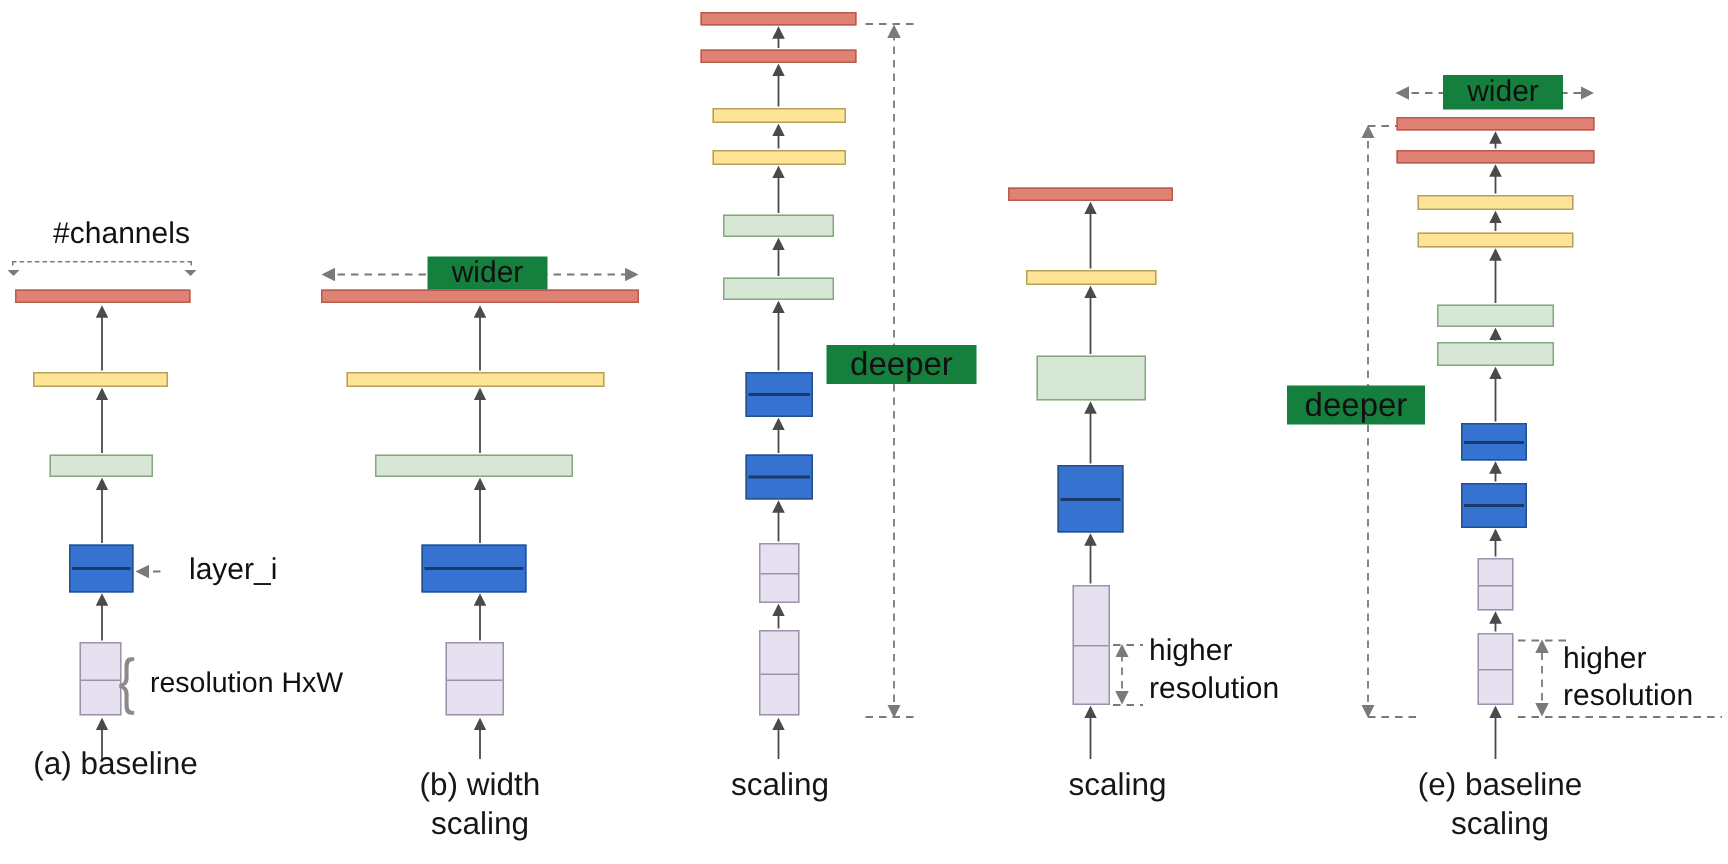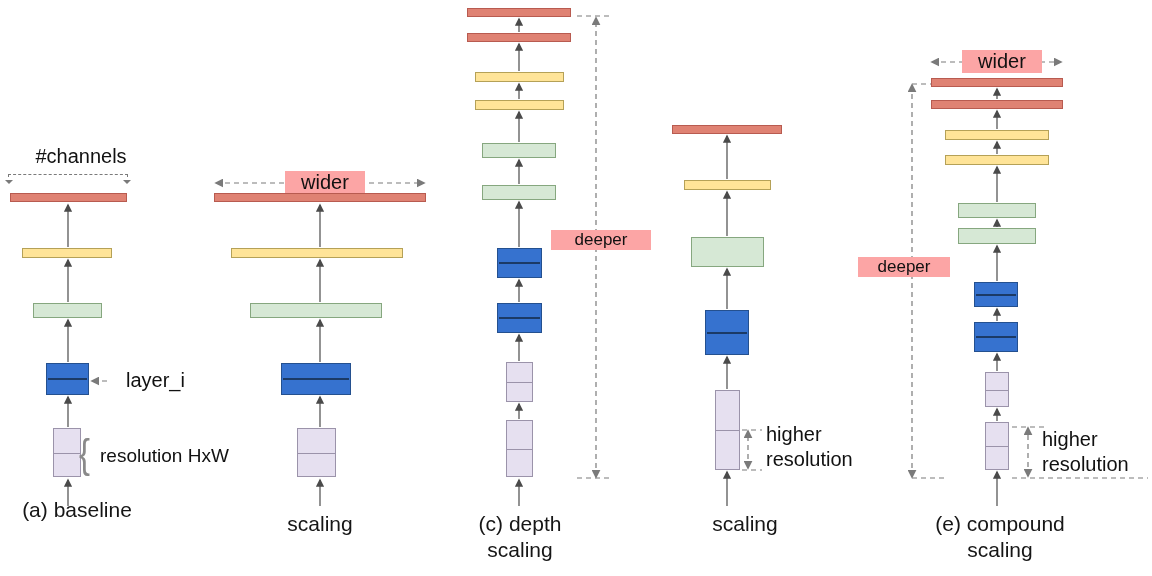--- a/index.html
+++ b/index.html
@@ -13,22 +13,22 @@
   .green    { background:var(--green-fill,#d6e8d5);    border-color:var(--green-border,#86a77f); }
   .blue     { background:var(--blue-fill,#3672cf);     border-color:var(--blue-border,#24508f); }
   .lavender { background:var(--lavender-fill,#e6e0f0); border-color:var(--lavender-border,#9b93aa); }
   .blue.mid::after { content:""; position:absolute; left:1px; right:1px; top:50%; margin-top:-1px;
                      border-top:2px solid var(--blue-line,#1b3a66); }
   .lavender.mid::after { content:""; position:absolute; left:0; right:0; top:50%;
                      border-top:1px solid var(--lavender-border,#9b93aa); }
 
   .label { position:absolute; font-size:20px; white-space:nowrap; color:var(--text,#111); }
   .center { text-align:center; }
-  .onwhite { background:#fca5a5; padding:0 5px; }
-  .big { font-size:17px; }
+  .onwhite { background:#15803d; padding:0 5px; }
+  .big { font-size:22px; }
 
   .bracket { position:absolute; border:1.5px dashed #7a7a7a; border-bottom:none; }
   .bracket::before, .bracket::after { content:""; position:absolute; bottom:-5px;
                      border:4px solid transparent; border-top-color:#7a7a7a; }
   .bracket::before { left:-4px; }
   .bracket::after  { right:-4px; }
 
   .brace { position:absolute; color:#8a8a8a; font-size:33px; transform:scaleY(1.25); line-height:1; }
 
   .caption { position:absolute; font-size:21px; color:#161616; text-align:center; }
@@ -137,40 +137,40 @@
   <div class="panel">
     <div class="label center onwhite" style="left:285px; top:171px; width:70px;">wider</div>
 
     <div class="block salmon" style="left:214px; top:193px; width:212px; height:9px;"></div>
     <div class="block yellow" style="left:231px; top:248px; width:172px; height:10px;"></div>
     <div class="block green" style="left:250px; top:303px; width:132px; height:15px;"></div>
     <div class="block blue mid" style="left:281px; top:363px; width:70px; height:32px;"></div>
     <div class="block lavender mid" style="left:297px; top:428px; width:39px; height:49px;"></div>
 
     <div class="caption" style="left:257px; top:511px; width:126px;">
+      <div class="caption-line">(b) width</div>
       <div class="caption-line">scaling</div>
     </div>
   </div>
 
   <div class="panel">
     <div class="block salmon" style="left:467px; top:8px;   width:104px; height:9px;"></div>
     <div class="block salmon" style="left:467px; top:33px;  width:104px; height:9px;"></div>
     <div class="block yellow" style="left:475px; top:72px;  width:89px;  height:10px;"></div>
     <div class="block yellow" style="left:475px; top:100px; width:89px;  height:10px;"></div>
     <div class="block green" style="left:482px; top:143px; width:74px;  height:15px;"></div>
     <div class="block green" style="left:482px; top:185px; width:74px;  height:15px;"></div>
     <div class="block blue mid" style="left:497px; top:248px; width:45px; height:30px;"></div>
     <div class="block blue mid" style="left:497px; top:303px; width:45px; height:30px;"></div>
     <div class="block lavender mid" style="left:506px; top:362px; width:27px; height:40px;"></div>
     <div class="block lavender mid" style="left:506px; top:420px; width:27px; height:57px;"></div>
 
     <div class="label center onwhite big" style="left:551px; top:230px; width:90px;">deeper</div>
 
     <div class="caption" style="left:457px; top:511px; width:126px;">
-      <div class="caption-line">(c) depth</div>
       <div class="caption-line">scaling</div>
     </div>
   </div>
 
   <div class="panel">
     <div class="block salmon" style="left:672px; top:125px; width:110px; height:9px;"></div>
     <div class="block yellow" style="left:684px; top:180px; width:87px;  height:10px;"></div>
     <div class="block green" style="left:691px; top:237px; width:73px;  height:30px;"></div>
     <div class="block blue mid" style="left:705px; top:310px; width:44px; height:45px;"></div>
     <div class="block lavender mid" style="left:715px; top:390px; width:25px; height:80px;"></div>
@@ -195,18 +195,18 @@
     <div class="block blue mid" style="left:974px; top:282px; width:44px; height:25px;"></div>
     <div class="block blue mid" style="left:974px; top:322px; width:44px; height:30px;"></div>
     <div class="block lavender mid" style="left:985px; top:372px; width:24px; height:35px;"></div>
     <div class="block lavender mid" style="left:985px; top:422px; width:24px; height:48px;"></div>
 
     <div class="label center onwhite big" style="left:858px; top:257px; width:82px;">deeper</div>
     <div class="label" style="left:1042px; top:428px;">higher</div>
     <div class="label" style="left:1042px; top:453px;">resolution</div>
 
     <div class="caption" style="left:912px; top:511px; width:176px;">
-      <div class="caption-line">(e) compound</div>
+      <div class="caption-line">(e) baseline</div>
       <div class="caption-line">scaling</div>
     </div>
   </div>
 
 </div>
 
 </body></html>

